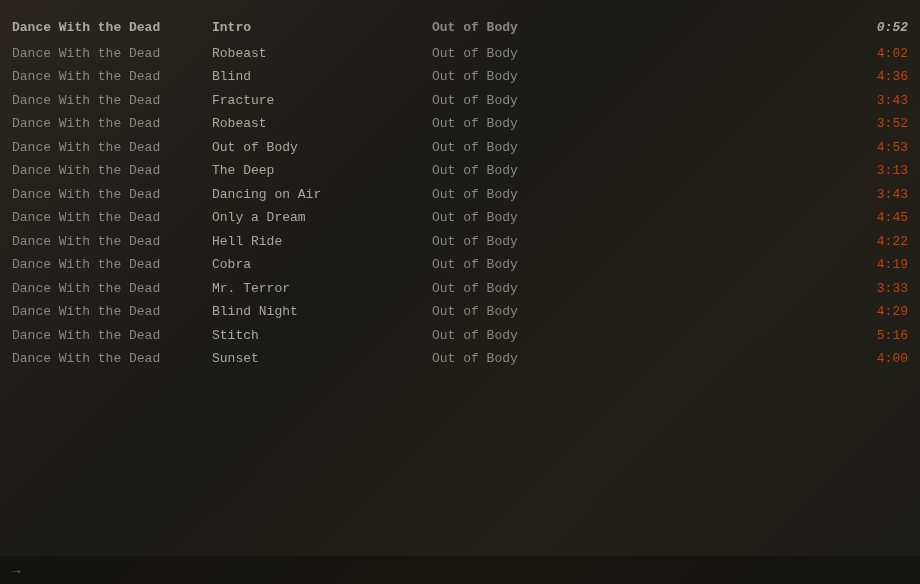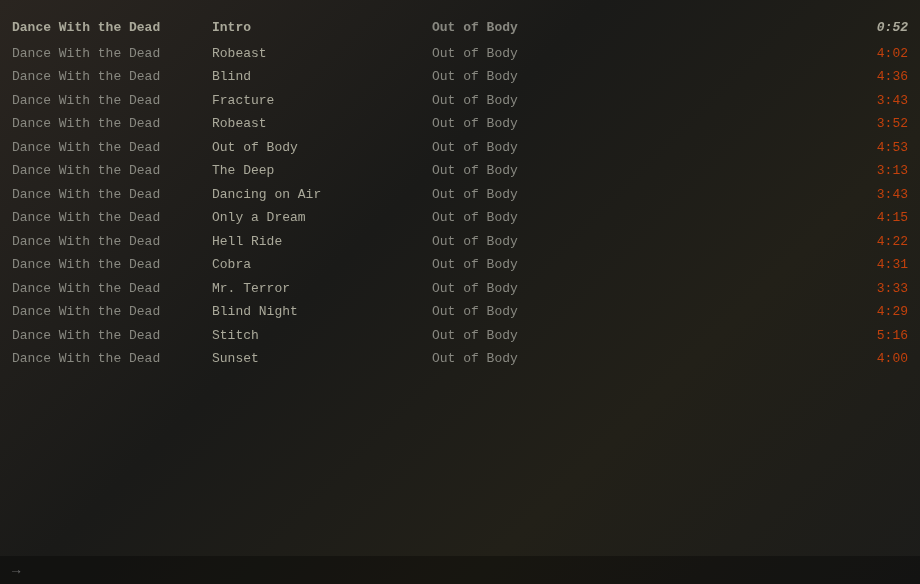--- a/index.html
+++ b/index.html
@@ -147,35 +147,35 @@
       <span class="col-title">Dancing on Air</span>
       <span class="col-album">Out of Body</span>
       <span class="col-spacer"></span>
       <span class="col-duration">3:43</span>
     </div>
     <div class="track-row">
       <span class="col-artist">Dance With the Dead</span>
       <span class="col-title">Only a Dream</span>
       <span class="col-album">Out of Body</span>
       <span class="col-spacer"></span>
-      <span class="col-duration">4:15</span>
+      <span class="col-duration">4:45</span>
     </div>
     <div class="track-row">
       <span class="col-artist">Dance With the Dead</span>
       <span class="col-title">Hell Ride</span>
       <span class="col-album">Out of Body</span>
       <span class="col-spacer"></span>
       <span class="col-duration">4:22</span>
     </div>
     <div class="track-row">
       <span class="col-artist">Dance With the Dead</span>
       <span class="col-title">Cobra</span>
       <span class="col-album">Out of Body</span>
       <span class="col-spacer"></span>
-      <span class="col-duration">4:31</span>
+      <span class="col-duration">4:19</span>
     </div>
     <div class="track-row">
       <span class="col-artist">Dance With the Dead</span>
       <span class="col-title">Mr. Terror</span>
       <span class="col-album">Out of Body</span>
       <span class="col-spacer"></span>
       <span class="col-duration">3:33</span>
     </div>
     <div class="track-row">
       <span class="col-artist">Dance With the Dead</span>

